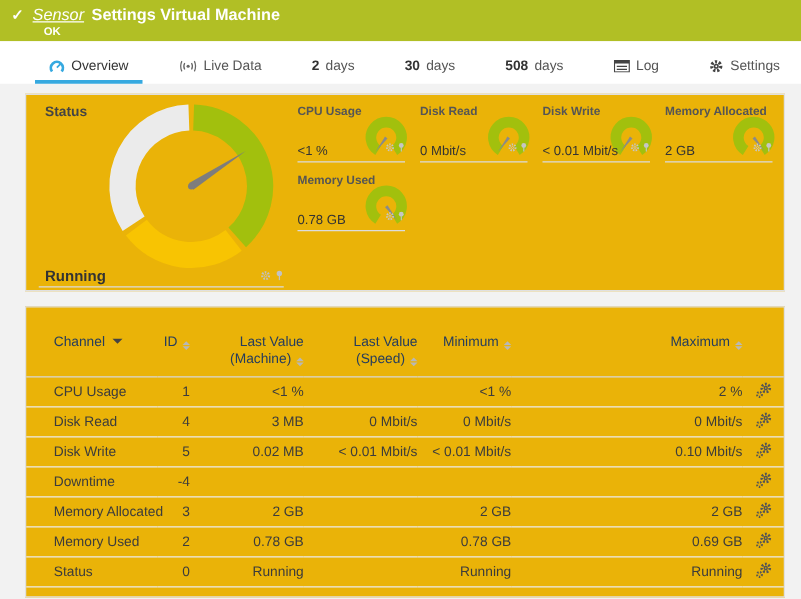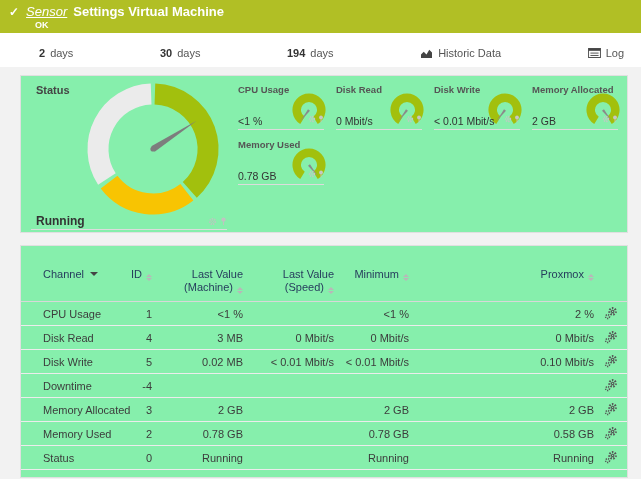--- a/index.html
+++ b/index.html
@@ -20,21 +20,21 @@
   
   .tabbar { height:34px; background:#fff; display:flex; justify-content:space-between; align-items:stretch;
             padding:6px 14px 0 36px; box-sizing:border-box; }
   .tab { display:flex; align-items:center; gap:5px; font-size:11px; color:#555; position:relative; padding:0 3px; }
   .tab .ticon { display:flex; align-items:center; }
   .tab.active { color:#333; }
   .tab.active::after { content:""; position:absolute; left:-8px; right:-8px; bottom:0; height:3px; background:#36a9e0; }
   .tab .num { font-weight:bold; color:#333; }
 
   
-  .panel { position:absolute; background:#86efac; border:1px solid #e0e0e0; box-sizing:border-box; }
+  .panel { position:absolute; background:#eab308; border:1px solid #e0e0e0; box-sizing:border-box; }
   #panel-status { left:20px; top:75px; width:608px; height:158px; }
   #panel-table  { left:20px; top:245px; width:608px; height:233px; }
 
   .status-title { position:absolute; left:15px; top:8px; font-size:11px; font-weight:bold; color:#444; }
   .big-gauge { position:absolute; left:62px; top:3px; }
   .status-row { position:absolute; left:10px; top:136px; width:196px; height:17px;
                 border-bottom:1px solid #dcdcdc; display:flex; justify-content:space-between; align-items:center; }
   .status-row .status-value { font-size:12px; font-weight:bold; color:#333; padding-left:5px; }
   .tiny-icons { display:flex; align-items:center; gap:3px; }
 
@@ -73,50 +73,72 @@
 <div class="topbar">
   <div class="line1">
     <span class="check">✓</span>
     <span class="kind">Sensor</span>
     <span class="title">Settings Virtual Machine</span>
   </div>
   <div class="ok">OK</div>
 </div>
 
 <div class="tabbar">
+  <div class="tab active">
+    <span class="ticon">
+      <svg width="13" height="12" viewBox="0 0 14 13">
+          <path d="M2.8,11 A5.2,5.2 0 1 1 11.2,11" fill="none" stroke="#36a9e0" stroke-width="2.4"></path>
+          <line x1="7" y1="7.6" x2="10.6" y2="4" stroke="#36a9e0" stroke-width="1.5"></line>
+        </svg>
+    </span>
+    <span>Overview</span>
+  </div>
+  <div class="tab">
+    <span class="ticon">
+      <svg width="15" height="10" viewBox="0 0 16 11">
+          <circle cx="8" cy="5.5" r="1.4" fill="#666"></circle>
+          <path d="M5,2.6 Q3.4,5.5 5,8.4" fill="none" stroke="#666" stroke-width="1.1"></path>
+          <path d="M2.5,1 Q0.4,5.5 2.5,10" fill="none" stroke="#666" stroke-width="1.1"></path>
+          <path d="M11,2.6 Q12.6,5.5 11,8.4" fill="none" stroke="#666" stroke-width="1.1"></path>
+          <path d="M13.5,1 Q15.6,5.5 13.5,10" fill="none" stroke="#666" stroke-width="1.1"></path>
+        </svg>
+    </span>
+    <span>Live Data</span>
+  </div>
   <div class="tab">
     <span class="num">2</span>
     <span>days</span>
   </div>
   <div class="tab">
     <span class="num">30</span>
     <span>days</span>
   </div>
   <div class="tab">
-    <span class="num">194</span>
+    <span class="num">508</span>
     <span>days</span>
-  </div>
-  <div class="tab">
-    <span class="ticon">
-      <svg width="13" height="11" viewBox="0 0 14 12">
-          <path d="M1,11 L1,7 L4,4 L7,7 L10,2 L13,5 L13,11 Z" fill="#444"></path>
-        </svg>
-    </span>
-    <span>Historic Data</span>
   </div>
   <div class="tab">
     <span class="ticon">
       <svg width="13" height="10" viewBox="0 0 14 11">
           <rect x="0.5" y="0.5" width="13" height="10" fill="none" stroke="#444" stroke-width="1"></rect>
           <rect x="0.5" y="0.5" width="13" height="2.6" fill="#444"></rect>
           <line x1="2.5" y1="5.6" x2="11.5" y2="5.6" stroke="#444" stroke-width="1"></line>
           <line x1="2.5" y1="8.2" x2="11.5" y2="8.2" stroke="#444" stroke-width="1"></line>
         </svg>
     </span>
     <span>Log</span>
+  </div>
+  <div class="tab">
+    <span class="ticon">
+      <svg width="12" height="12" viewBox="0 0 12 12">
+          <circle cx="6" cy="6" r="3.6" fill="none" stroke="#444" stroke-width="2.6" stroke-dasharray="1.7 1.4"></circle>
+          <circle cx="6" cy="6" r="1.4" fill="none" stroke="#444" stroke-width="1.3"></circle>
+        </svg>
+    </span>
+    <span>Settings</span>
   </div>
 </div>
 
 <div class="panel" id="panel-status">
   <div class="status-title">Status</div>
 
   <svg class="big-gauge" width="140" height="140" viewBox="0 0 140 140">
     <path d="M71.9,15.0 A55,55 0 0 1 106.8,110.9" fill="none" stroke="#a2c00d" stroke-width="21"></path>
     <path d="M103.9,113.3 A55,55 0 0 1 26.1,103.1" fill="none" stroke="#f8c402" stroke-width="21"></path>
     <path d="M23.9,100.0 A55,55 0 0 1 68.1,15.0" fill="none" stroke="#ebebeb" stroke-width="21"></path>
@@ -264,21 +286,21 @@
               <i class="down"></i>
             </span></th>
         <th><span>Last Value</span><br><span>(Speed)</span><span class="sort">
               <i class="up"></i>
               <i class="down"></i>
             </span></th>
         <th><span>Minimum</span><span class="sort">
               <i class="up"></i>
               <i class="down"></i>
             </span></th>
-        <th><span>Proxmox</span><span class="sort">
+        <th><span>Maximum</span><span class="sort">
               <i class="up"></i>
               <i class="down"></i>
             </span></th>
         <th></th>
       </tr>
     </thead>
     <tbody>
   <tr>
     <td class="c-channel">CPU Usage</td>
     <td>1</td>
@@ -368,21 +390,21 @@
       </span>
     </td>
   </tr>
 
   <tr>
     <td class="c-channel">Memory Used</td>
     <td>2</td>
     <td>0.78 GB</td>
     <td></td>
     <td>0.78 GB</td>
-    <td>0.58 GB</td>
+    <td>0.69 GB</td>
     <td class="c-edit">
       <span>
         <svg width="14" height="14" viewBox="0 0 14 14">
                 <circle cx="8.6" cy="5.4" r="3.2" fill="none" stroke="#555" stroke-width="2.2" stroke-dasharray="1.5 1.3"></circle>
                 <circle cx="8.6" cy="5.4" r="1.2" fill="none" stroke="#555" stroke-width="1.1"></circle>
                 <circle cx="3.6" cy="10.6" r="1.9" fill="none" stroke="#555" stroke-width="1.7" stroke-dasharray="1.1 1"></circle>
               </svg>
       </span>
     </td>
   </tr>

